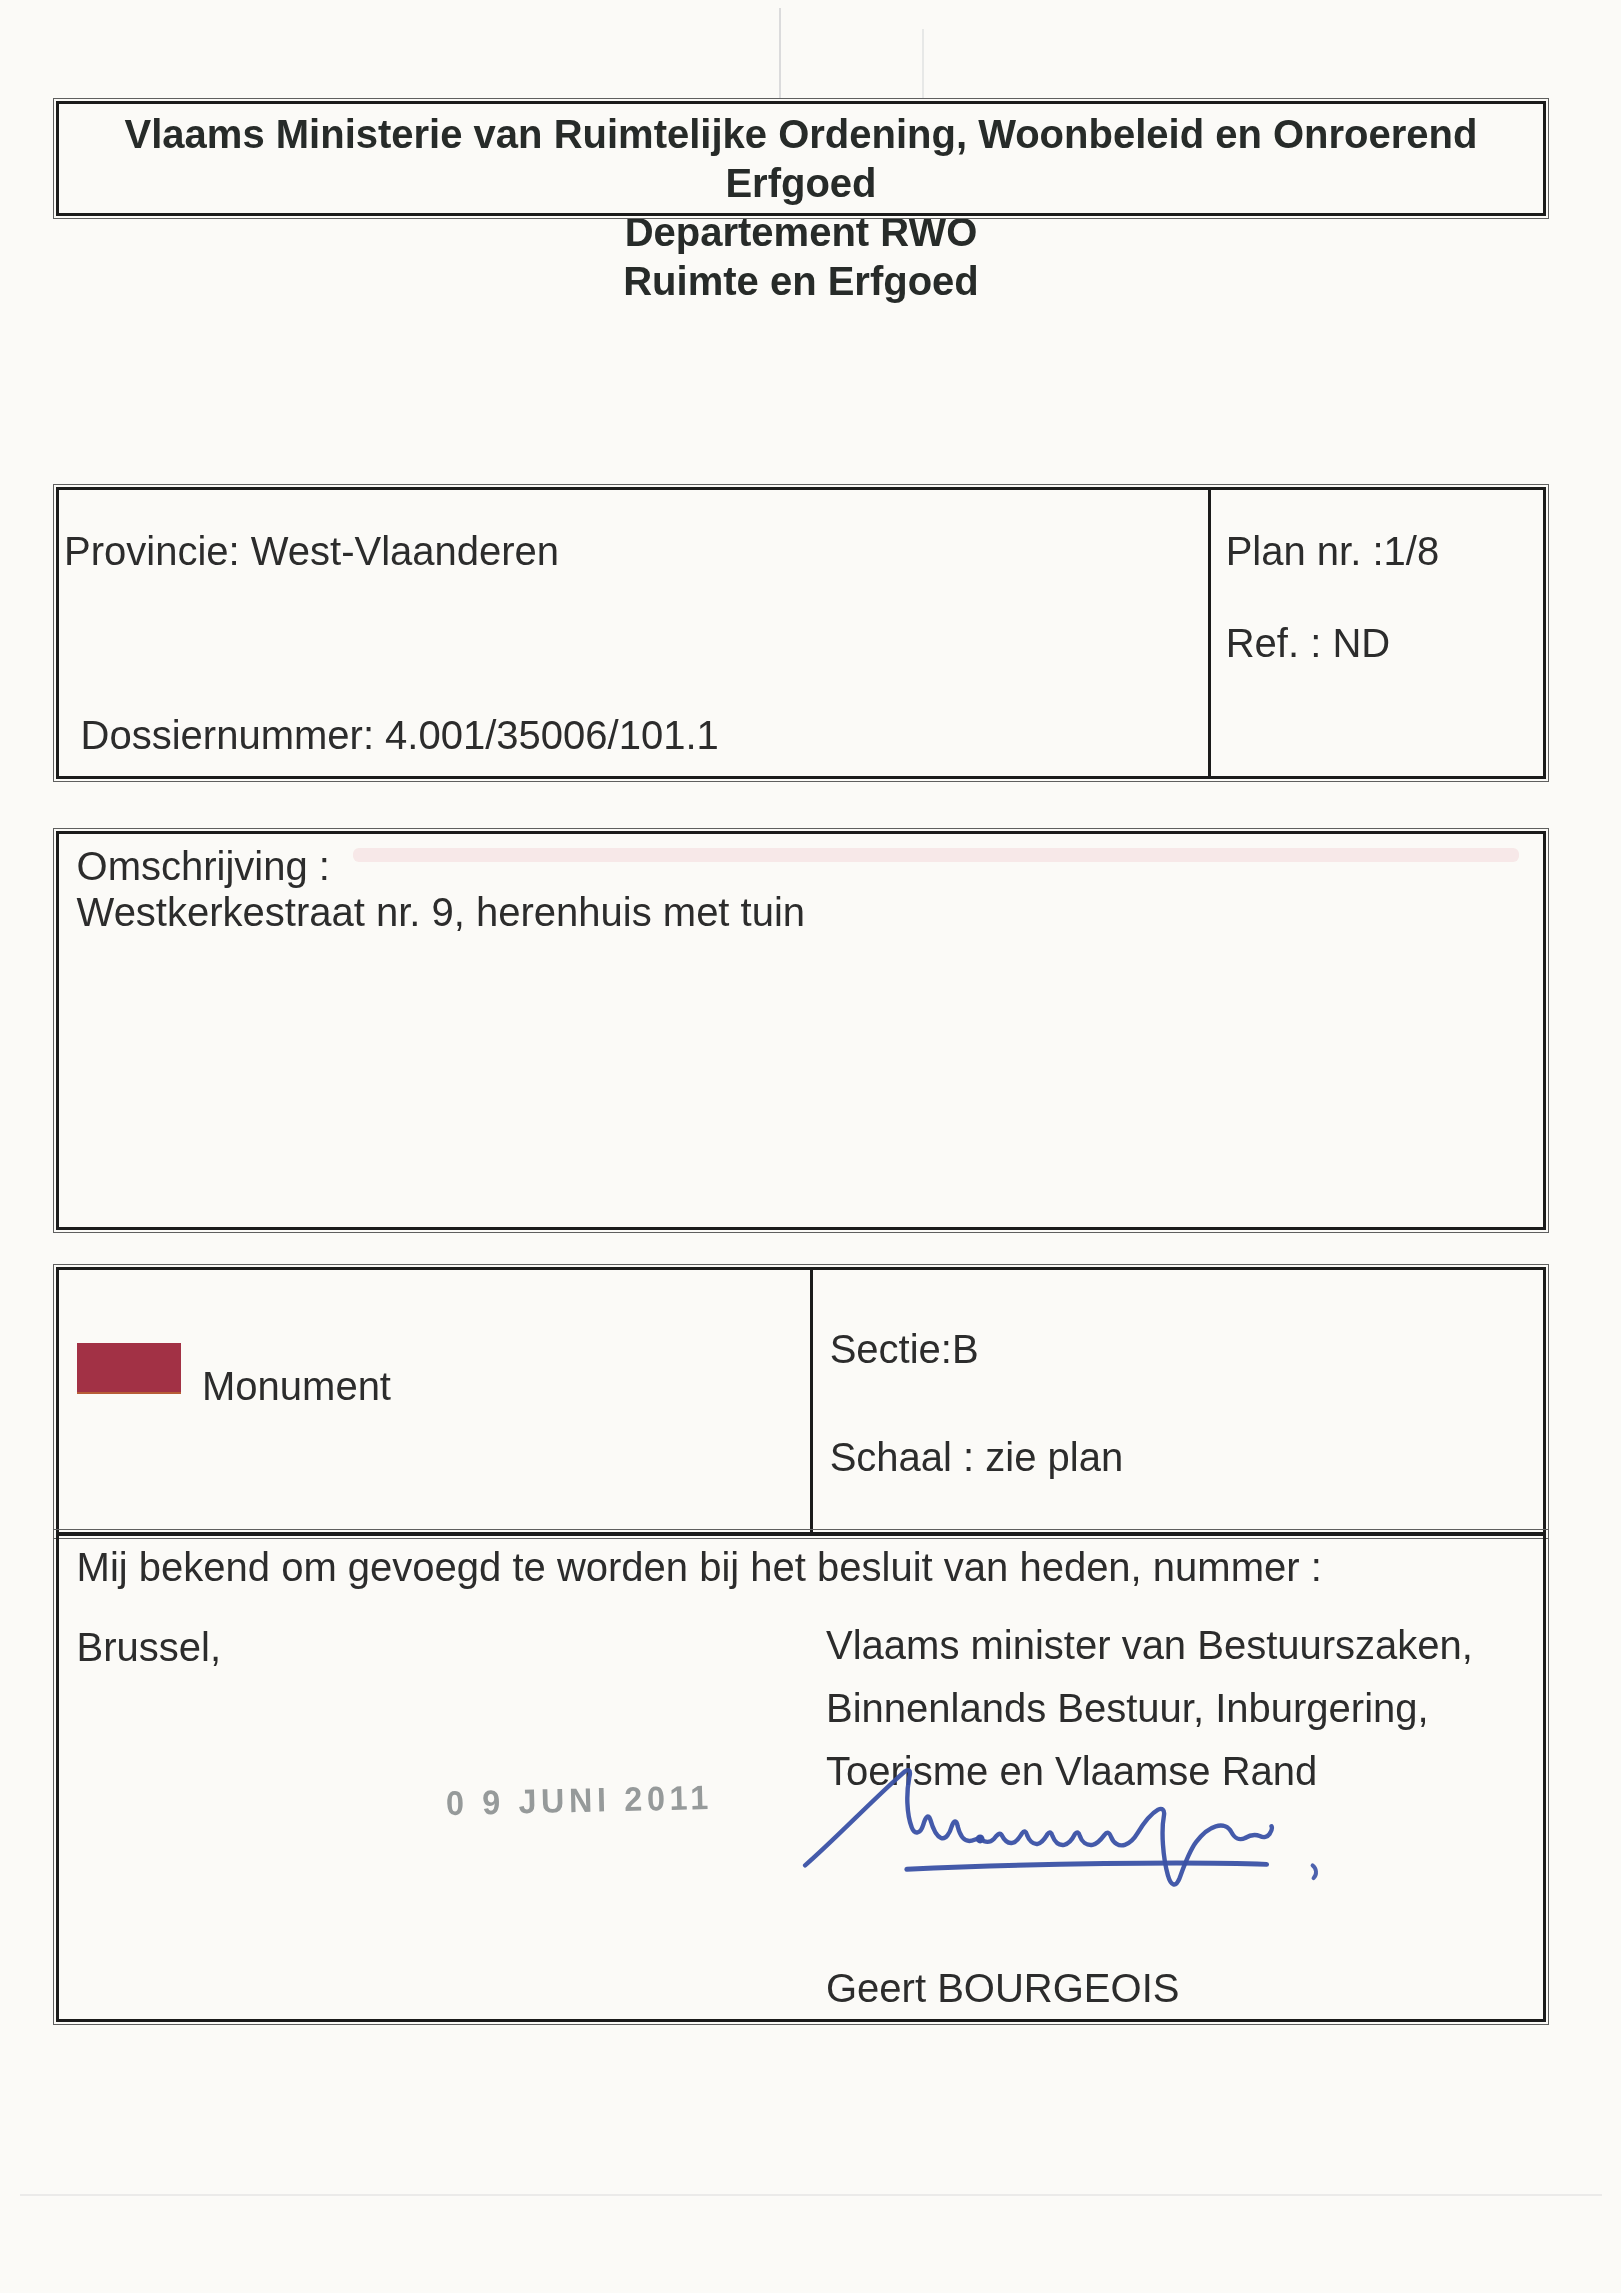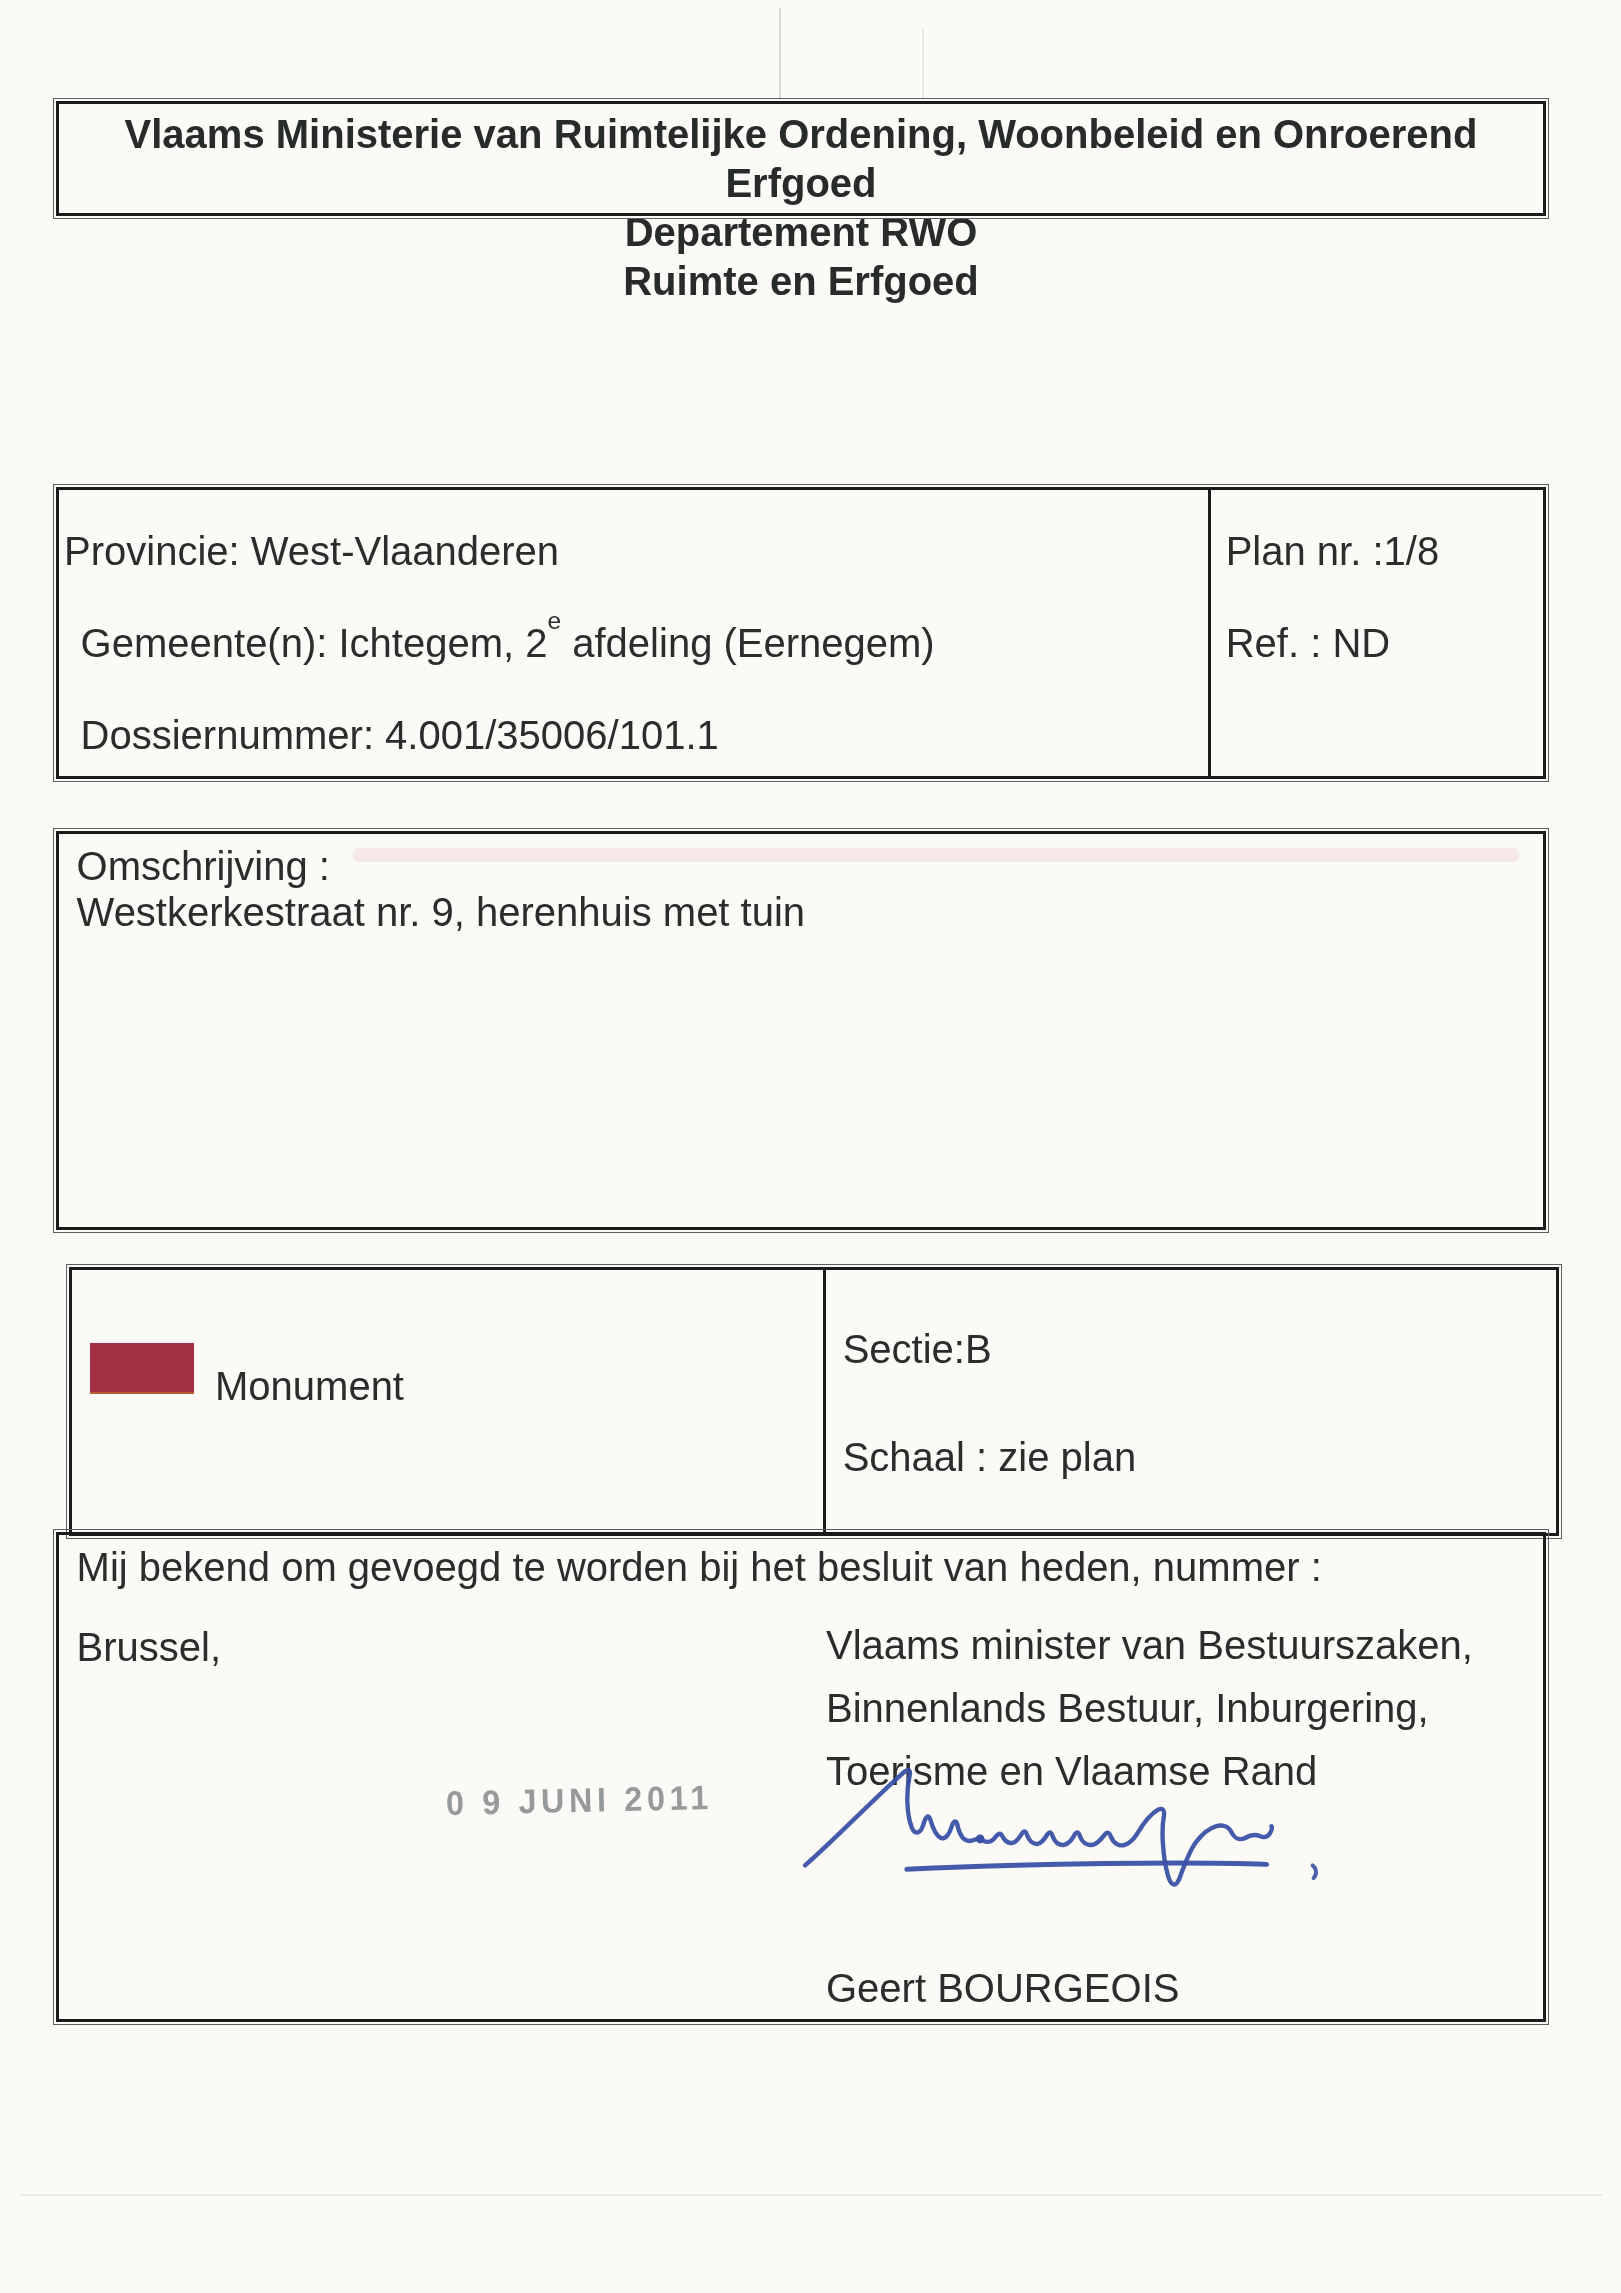--- a/index.html
+++ b/index.html
@@ -74,36 +74,35 @@
       <div class="hdr-line">Vlaams Ministerie van Ruimtelijke Ordening, Woonbeleid en Onroerend Erfgoed</div>
       <div class="hdr-line">Departement RWO</div>
       <div class="hdr-line">Ruimte en Erfgoed</div>
     </div>
   </div>
 
 
   <div class="box" style="top:487px; height:292px;">
     <div class="cell" style="left:0; width:1149px; border-right:3.9px solid #1b1b1b;">
       <div class="row-abs" style="left:5px; top:39px;">Provincie: West-Vlaanderen</div>
-      <div class="row-abs" style="left:21.6px; top:131px;"><span>Gemeente(n): Ichtegem, 2</span><sup class="e">e</sup><span> afdeling (Eernegem)</span></div>
       <div class="row-abs" style="left:21.6px; top:223px;">Dossiernummer: 4.001/35006/101.1</div>
     </div>
     <div class="cell" style="left:1153px; right:0;">
       <div class="row-abs" style="left:13.7px; top:39px;">Plan nr. :1/8</div>
       <div class="row-abs" style="left:13.7px; top:131px;">Ref. : ND</div>
     </div>
   </div>
 
   <div class="box" style="top:831px; height:399px;">
     <div class="pink-streak"></div>
     <div class="row-abs" style="left:17.6px; top:9.8px;">Omschrijving :</div>
     <div class="row-abs" style="left:17.6px; top:56px;">Westkerkestraat nr. 9, herenhuis met tuin</div>
   </div>
 
-  <div class="box" style="top:1267px; height:269px;margin-left:13px;">
+  <div class="box" style="top:1267px; height:269px;">
     <div class="cell" style="left:0; width:751px; border-right:3.9px solid #1b1b1b;">
       <div class="swatch" style="background: rgb(162, 49, 69);"></div>
       <div class="row-abs" style="left:143px; top:94px;">Monument</div>
     </div>
     <div class="cell" style="left:755px; right:0;">
       <div class="row-abs" style="left:15.7px; top:57px;">Sectie:B</div>
       <div class="row-abs" style="left:15.7px; top:165px;">Schaal : zie plan</div>
     </div>
   </div>
 

